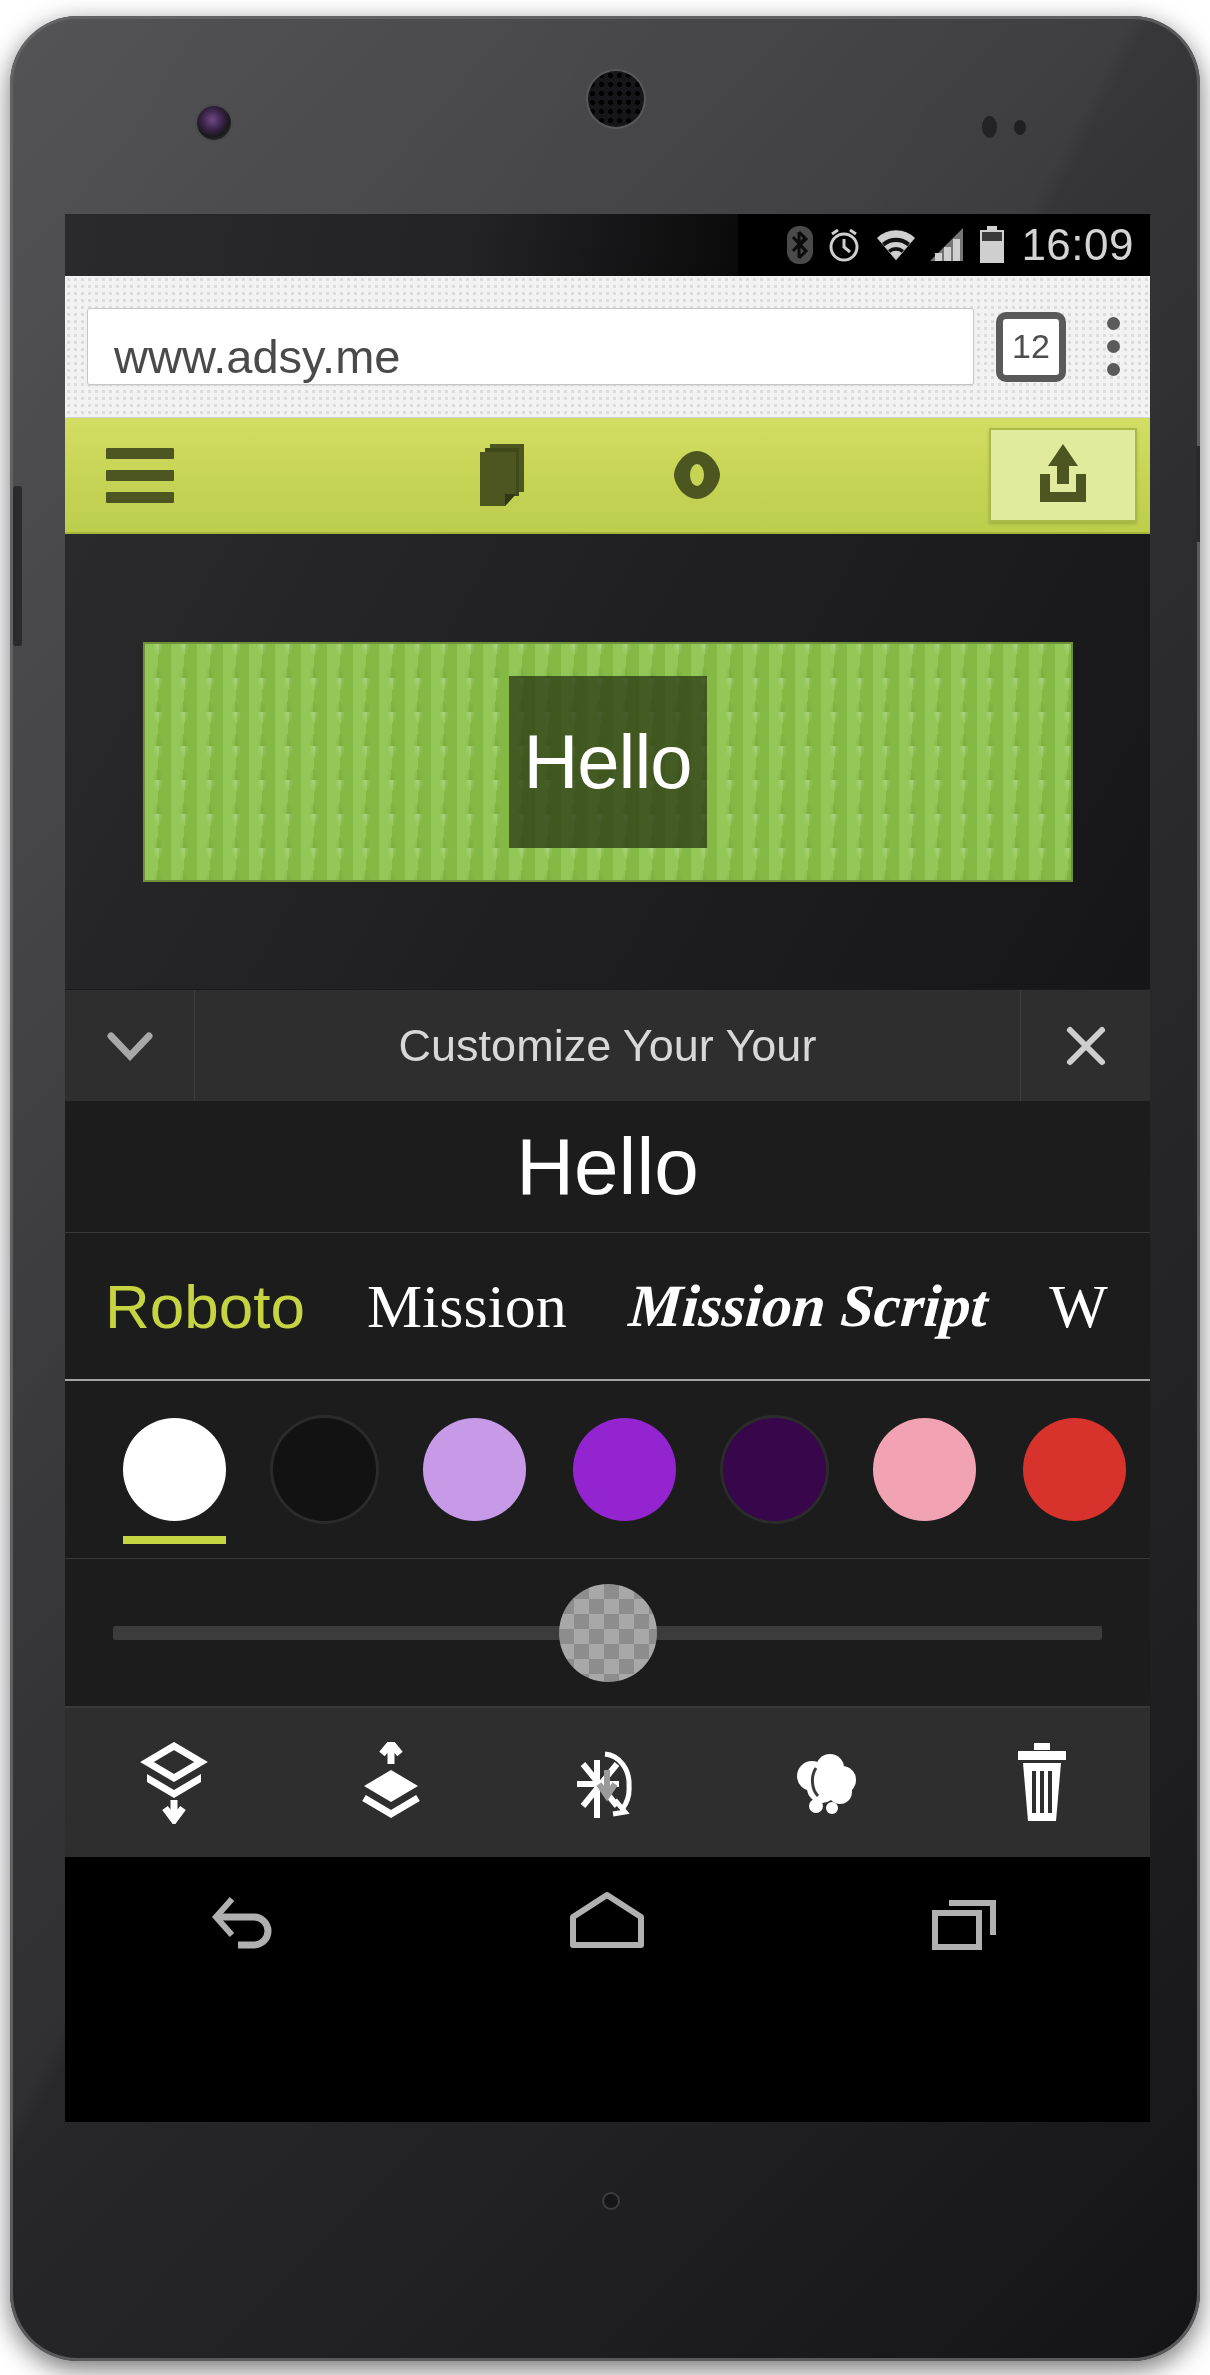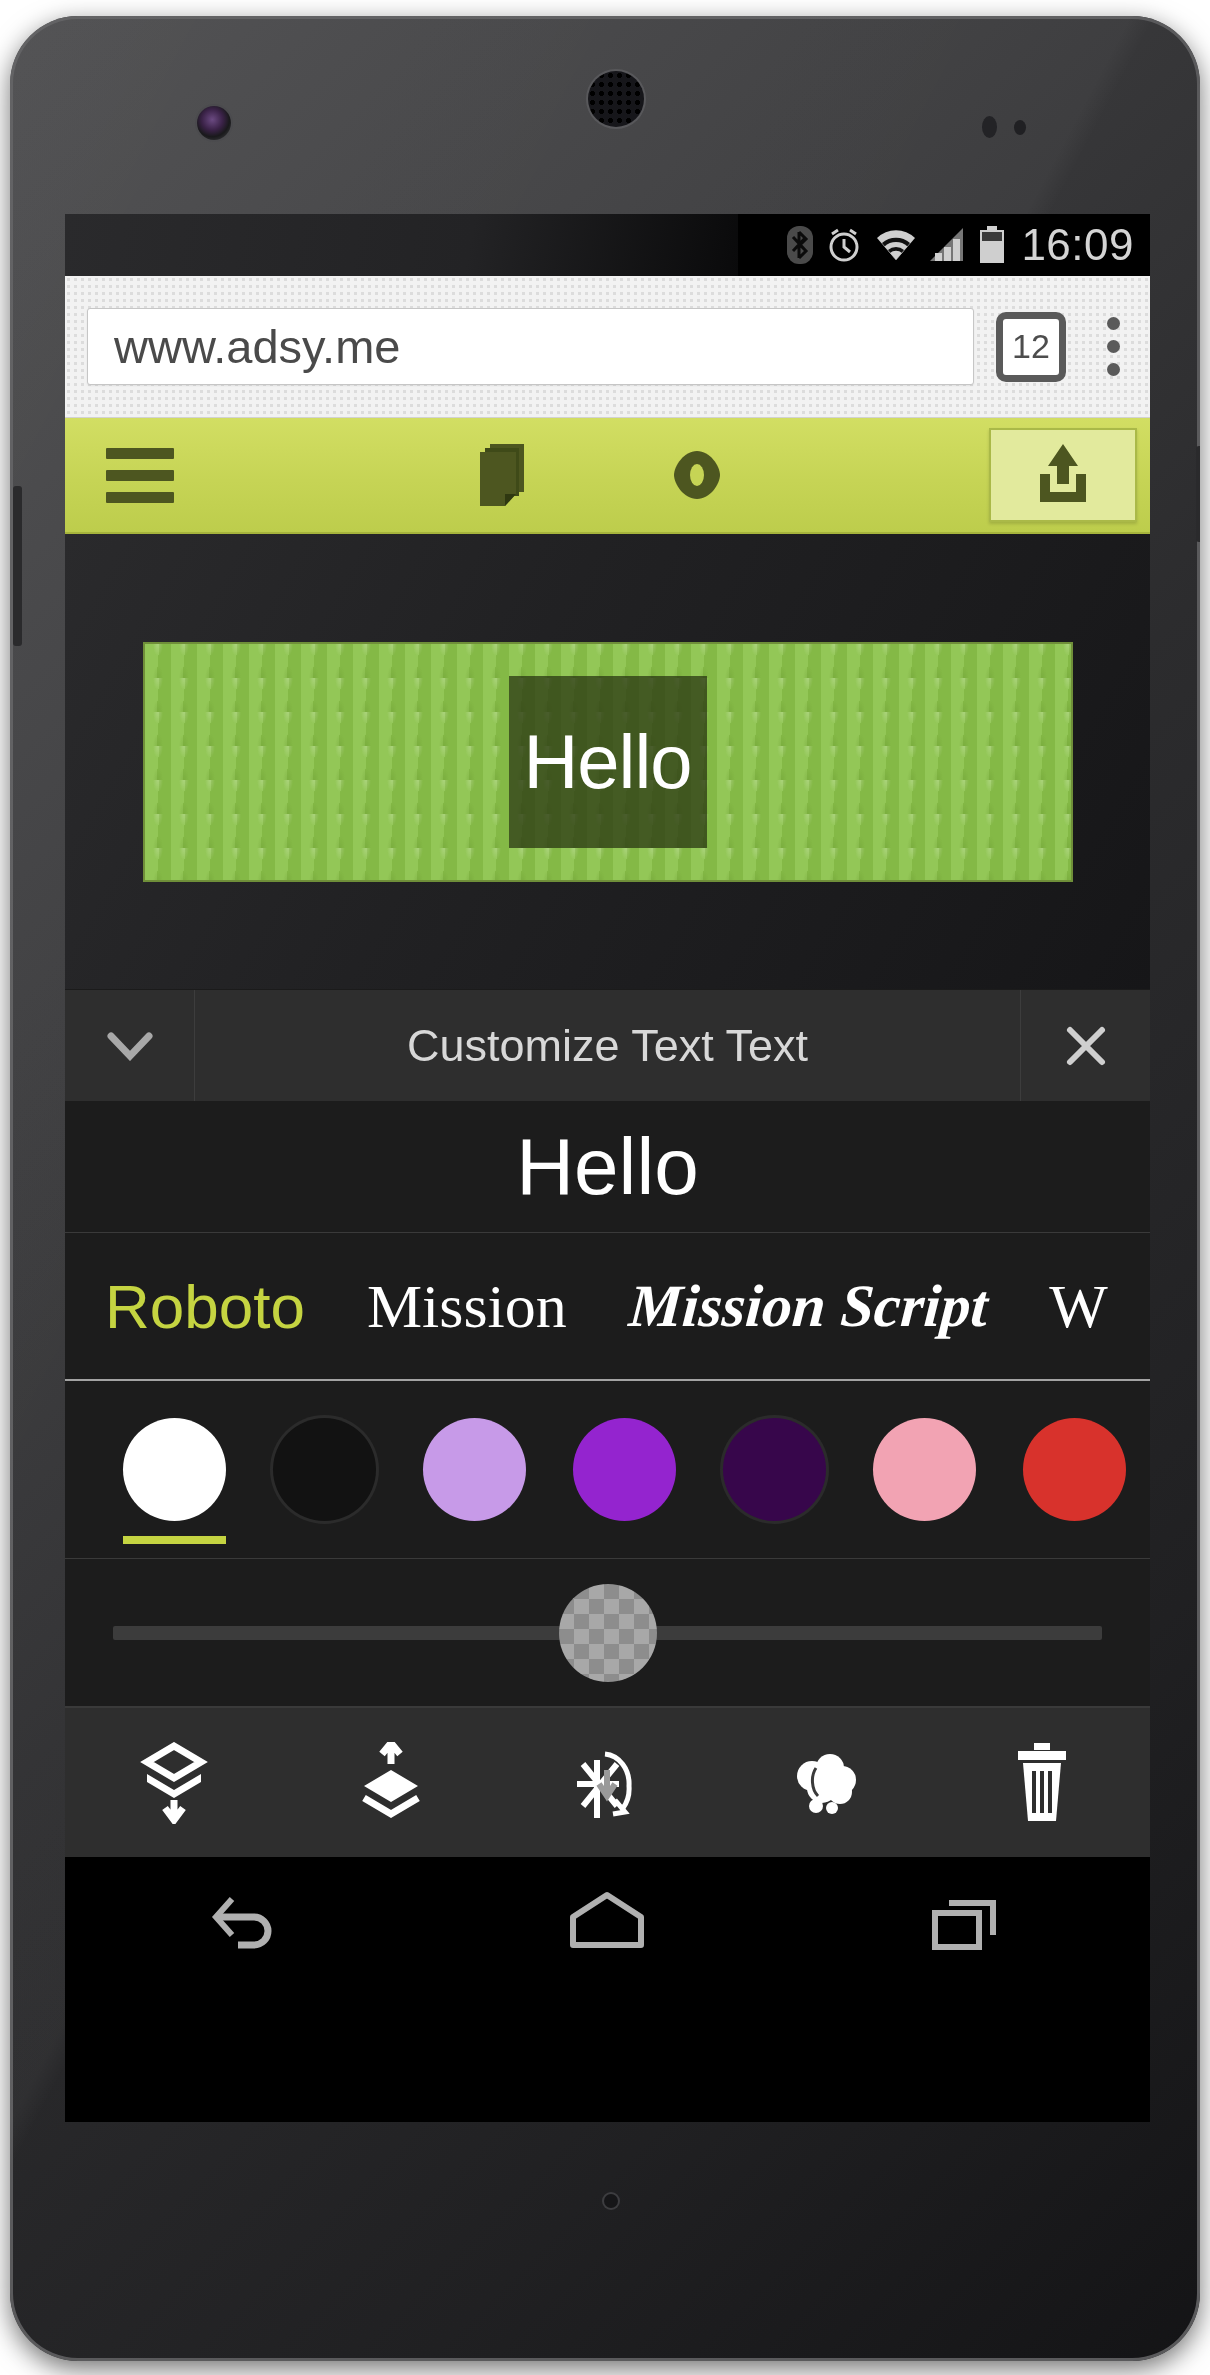--- a/index.html
+++ b/index.html
@@ -89,21 +89,21 @@
     background-size: 7px 7px;
     display: flex; align-items: center;
     border-bottom: 1px solid #d2d2d2;
     padding: 0 4px 0 22px;
   }
   #url-field {
     flex: 1; height: 77px;
     background: #fff;
     border: 1px solid #c6c6c6;
     border-radius: 3px;
-    display: flex; align-items: center;
+    display: flex; align-items: flex-end;
     padding-left: 26px;
     box-shadow: 0 1px 2px rgba(0,0,0,.07);
   }
   #url-text { color: #4a4a4a; font-size: 47px; font-weight: 400; }
   #tab-count {
     width: 70px; height: 70px; margin: 0 14px 0 22px;
     border: 7px solid #5a5a5a; border-radius: 10px;
     display: flex; align-items: center; justify-content: center;
     color: #4d4d4d; font-size: 34px; font-weight: 400;
     background: #fff;
@@ -383,21 +383,21 @@
         </div>
       </div>
     </div>
 
     <div id="panel-header">
       <div id="panel-collapse">
         <svg width="46" height="30" viewBox="0 0 46 30">
           <path d="M4 5 L23 25 L42 5" stroke="#a8a8a8" stroke-width="7" fill="none" stroke-linecap="round"></path>
         </svg>
       </div>
-      <div id="panel-title">Customize Text Text</div>
+      <div id="panel-title">Customize Your Your</div>
       <div id="panel-close">
         <svg width="44" height="44" viewBox="0 0 44 44">
           <path d="M6 6 L38 38 M38 6 L6 38" stroke="#cfcfcf" stroke-width="6" fill="none" stroke-linecap="round"></path>
         </svg>
       </div>
     </div>
 
     <div id="text-preview">
       <span>Hello</span>
     </div>

